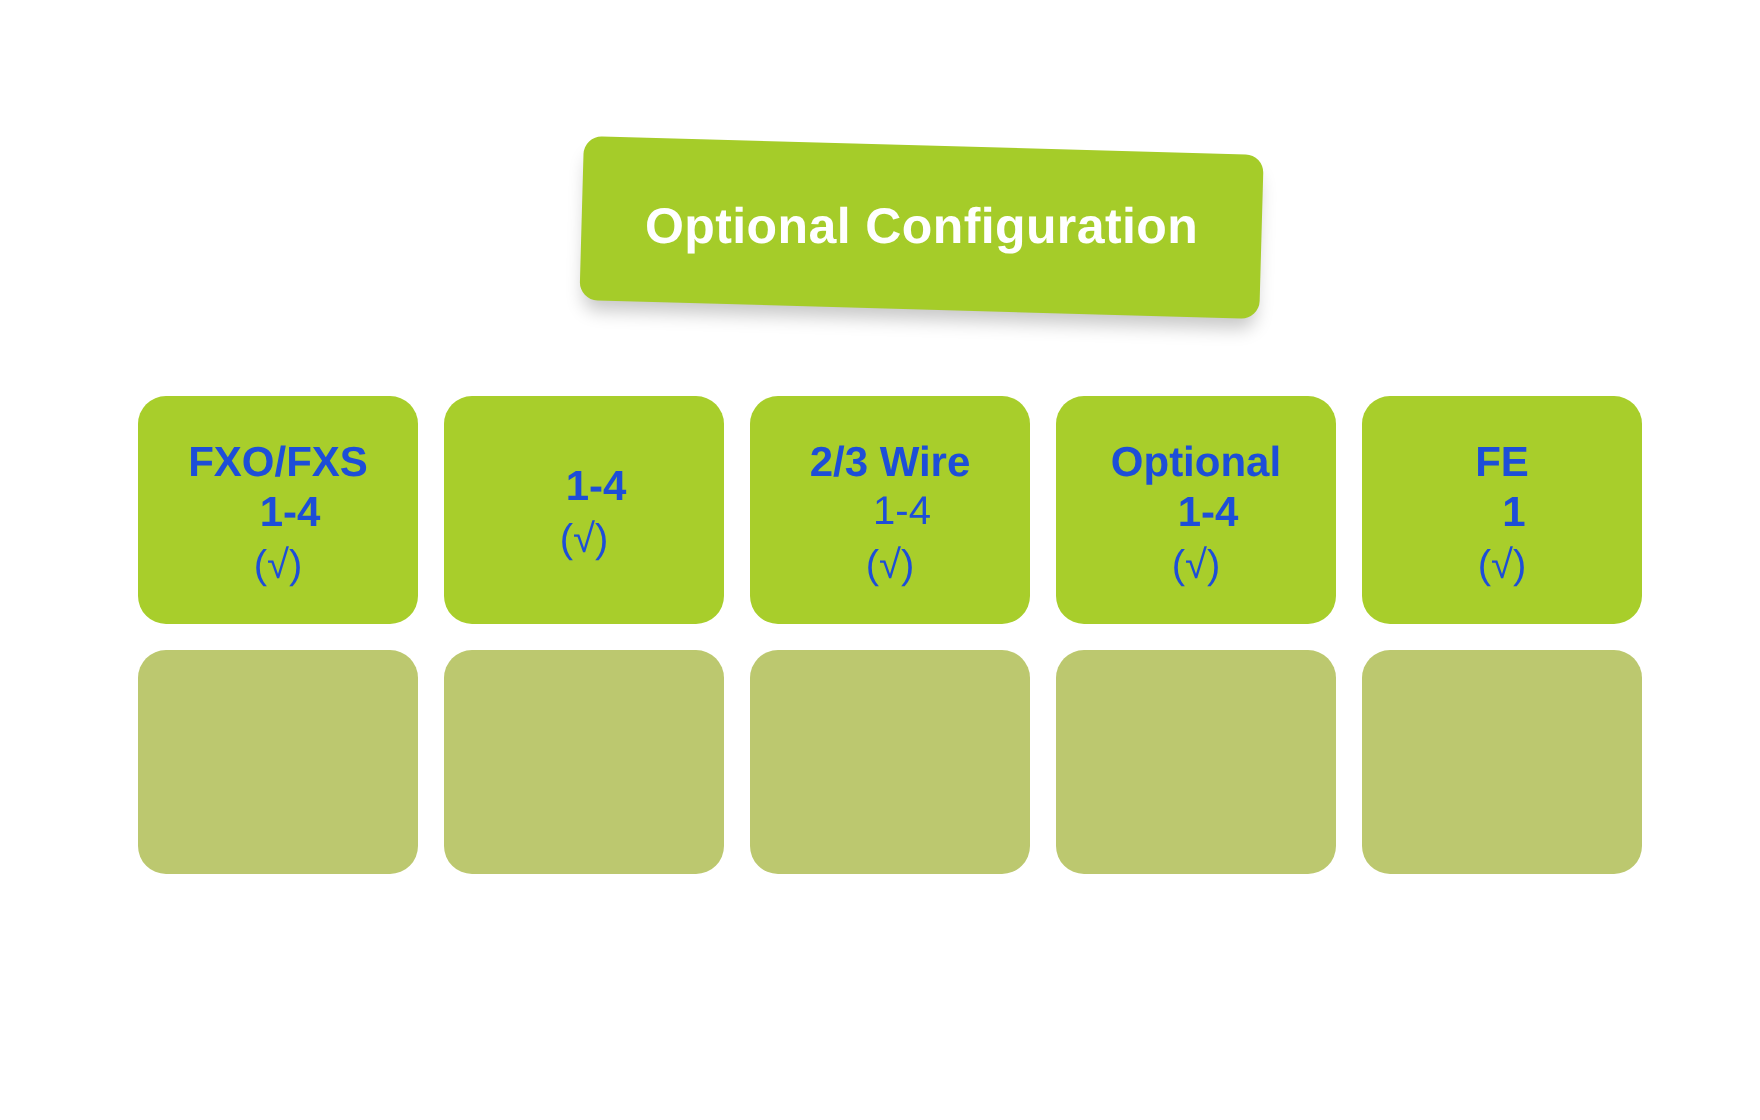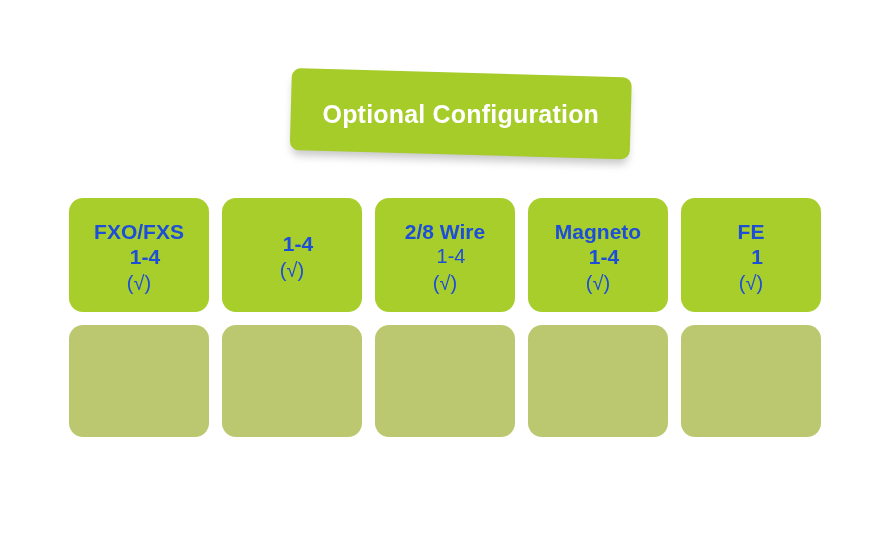--- a/index.html
+++ b/index.html
@@ -131,26 +131,26 @@
       <div class="card card-primary">
         <div class="card-line1">FXO/FXS</div>
         <div class="card-line2">1-4</div>
         <div class="card-check">(√)</div>
       </div>
       <div class="card card-primary">
         <div class="card-line2">1-4</div>
         <div class="card-check">(√)</div>
       </div>
       <div class="card card-primary">
-        <div class="card-line1">2/8 Wire</div>
+        <div class="card-line1">2/3 Wire</div>
         <div class="card-line2 thin">1-4</div>
         <div class="card-check">(√)</div>
       </div>
       <div class="card card-primary">
-        <div class="card-line1">Magneto</div>
+        <div class="card-line1">Optional</div>
         <div class="card-line2">1-4</div>
         <div class="card-check">(√)</div>
       </div>
       <div class="card card-primary">
         <div class="card-line1">FE</div>
         <div class="card-line2">1</div>
         <div class="card-check">(√)</div>
       </div>
     </div>
 

